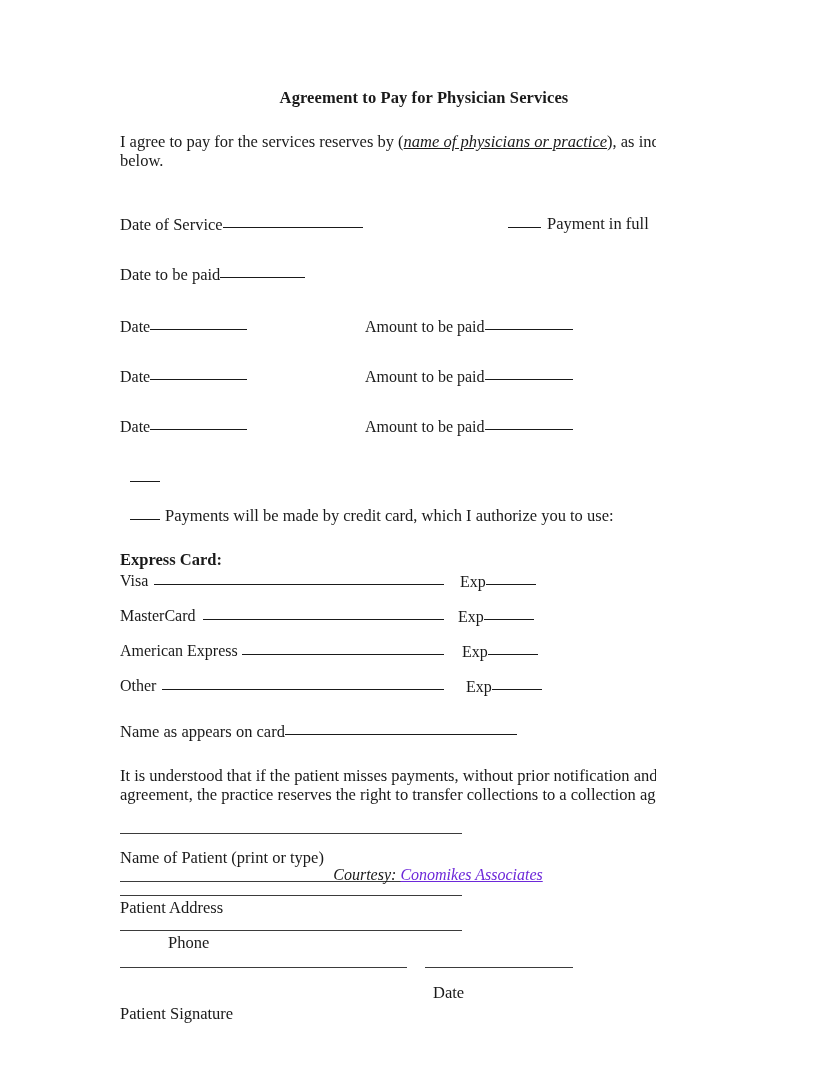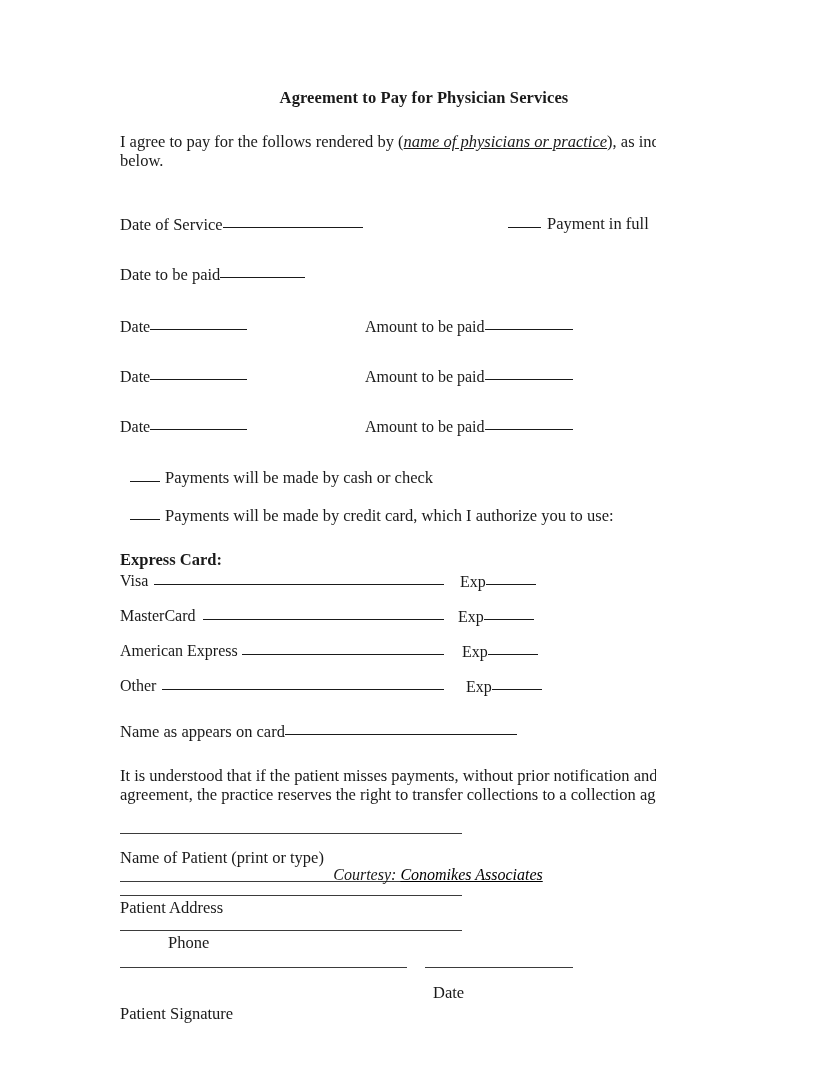--- a/index.html
+++ b/index.html
@@ -121,21 +121,21 @@
 </style>
 </head>
 <body>
 
 <div class="page">
   <div class="doc">
 
     <h1 class="doc-title">Agreement to Pay for Physician Services</h1>
 
     <p class="para intro" style="margin-bottom:44px;">
-      <span>I agree to pay for the follows rendered by (</span><span class="ital-ul">name of physicians or practice</span><span>), as indicated below.</span>
+      <span>I agree to pay for the services reserves by (</span><span class="ital-ul">name of physicians or practice</span><span>), as indicated below.</span>
     </p>
 
     <div class="row" style="height:22px;">
       <span class="lbl">Date of Service</span><span class="rule" style="width:140px;"></span>
       <span style="position:absolute; left:388px; top:0;">
         <span class="blank-med"></span><span>Payment in full</span>
       </span>
     </div>
 
     <div class="row" style="margin-top:28px; height:22px;">
@@ -152,21 +152,21 @@
         <span class="col-left"><span>Date</span><span class="rule" style="width:97px;"></span></span>
         <span class="col-right"><span>Amount to be paid</span><span class="rule" style="width:88px;"></span></span>
       </div>
       <div class="two-col">
         <span class="col-left"><span>Date</span><span class="rule" style="width:97px;"></span></span>
         <span class="col-right"><span>Amount to be paid</span><span class="rule" style="width:88px;"></span></span>
       </div>
     </div>
 
     <div class="row" style="margin-top:30px; padding-left:10px; height:22px;">
-      <span class="blank-short" style="width:30px;"></span><span>Payments will be made by cash or check</span>
+      <span class="blank-short" style="width:30px;"></span>
     </div>
     <div class="row" style="margin-top:16px; padding-left:10px; height:22px;">
       <span class="blank-short" style="width:30px;"></span><span>Payments will be made by credit card, which I authorize you to use:</span>
     </div>
 
     <div class="row" style="margin-top:22px; font-weight:bold; height:21px;">
       <span>Express Card:</span>
     </div>
 
     <div>
@@ -228,15 +228,15 @@
       <div style="position:relative; height:22px; margin-top:-4px;">
         <span class="sig-label" style="position:absolute; left:0; top:0;margin-top:21px;">Patient Signature</span>
         <span class="sig-label" style="position:absolute; left:313px; top:0;">Date</span>
       </div>
     </div>
 
   </div>
 
   <div class="footer" style="left:120px;">
     <span class="courtesy">Courtesy:</span>
-    <span class="credit-link" style="color: #000000;">Conomikes Associates</span>
+    <span class="credit-link" style="color: #6d28d9;">Conomikes Associates</span>
   </div>
 </div>
 
 </body></html>

